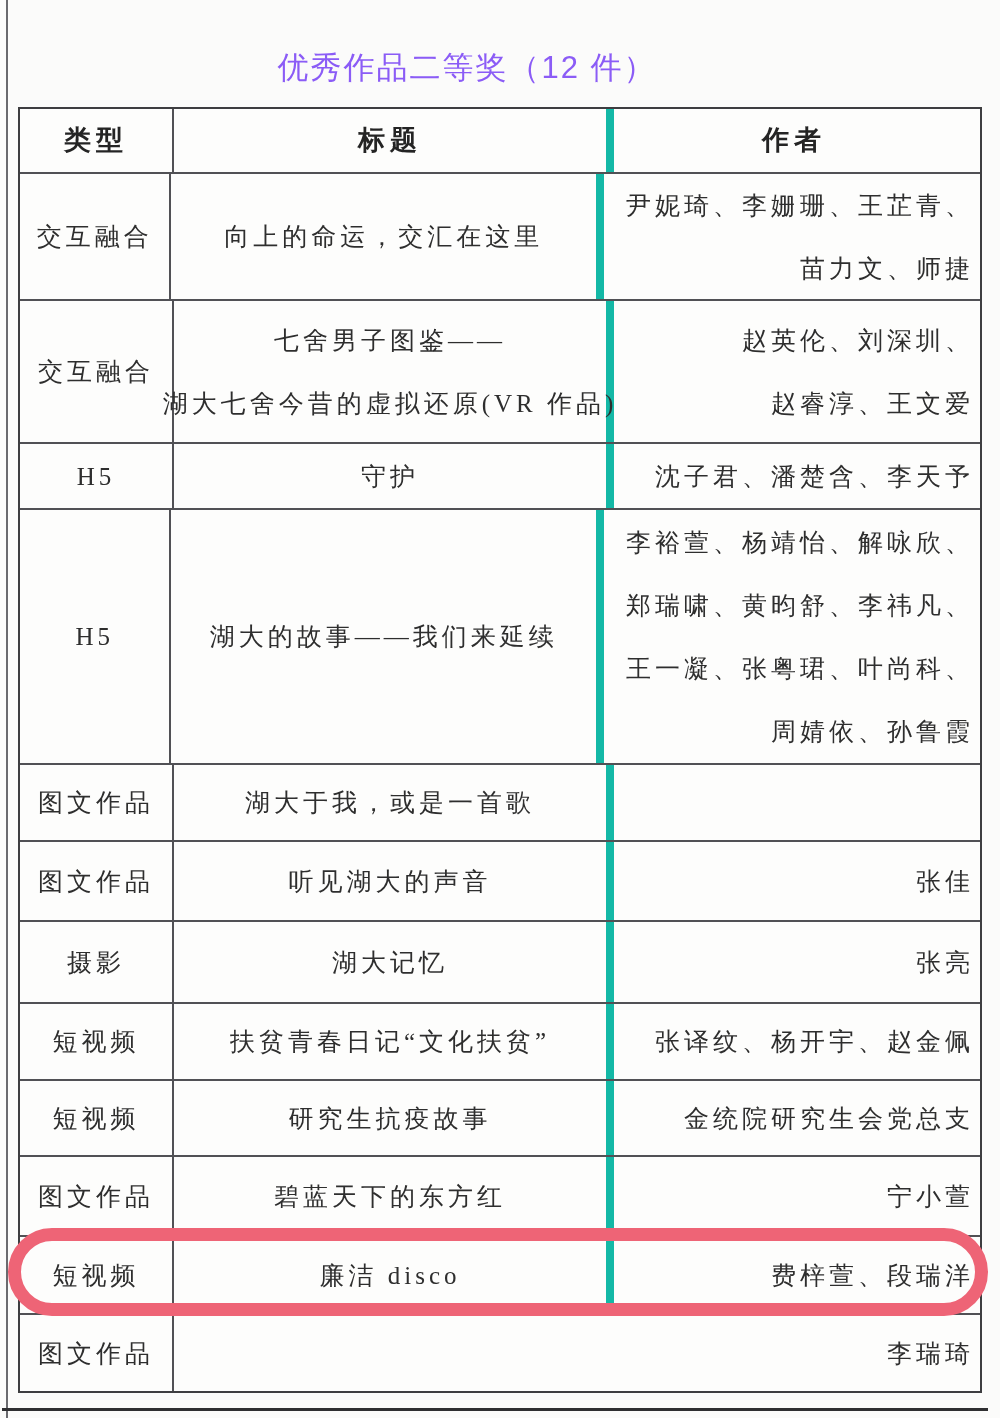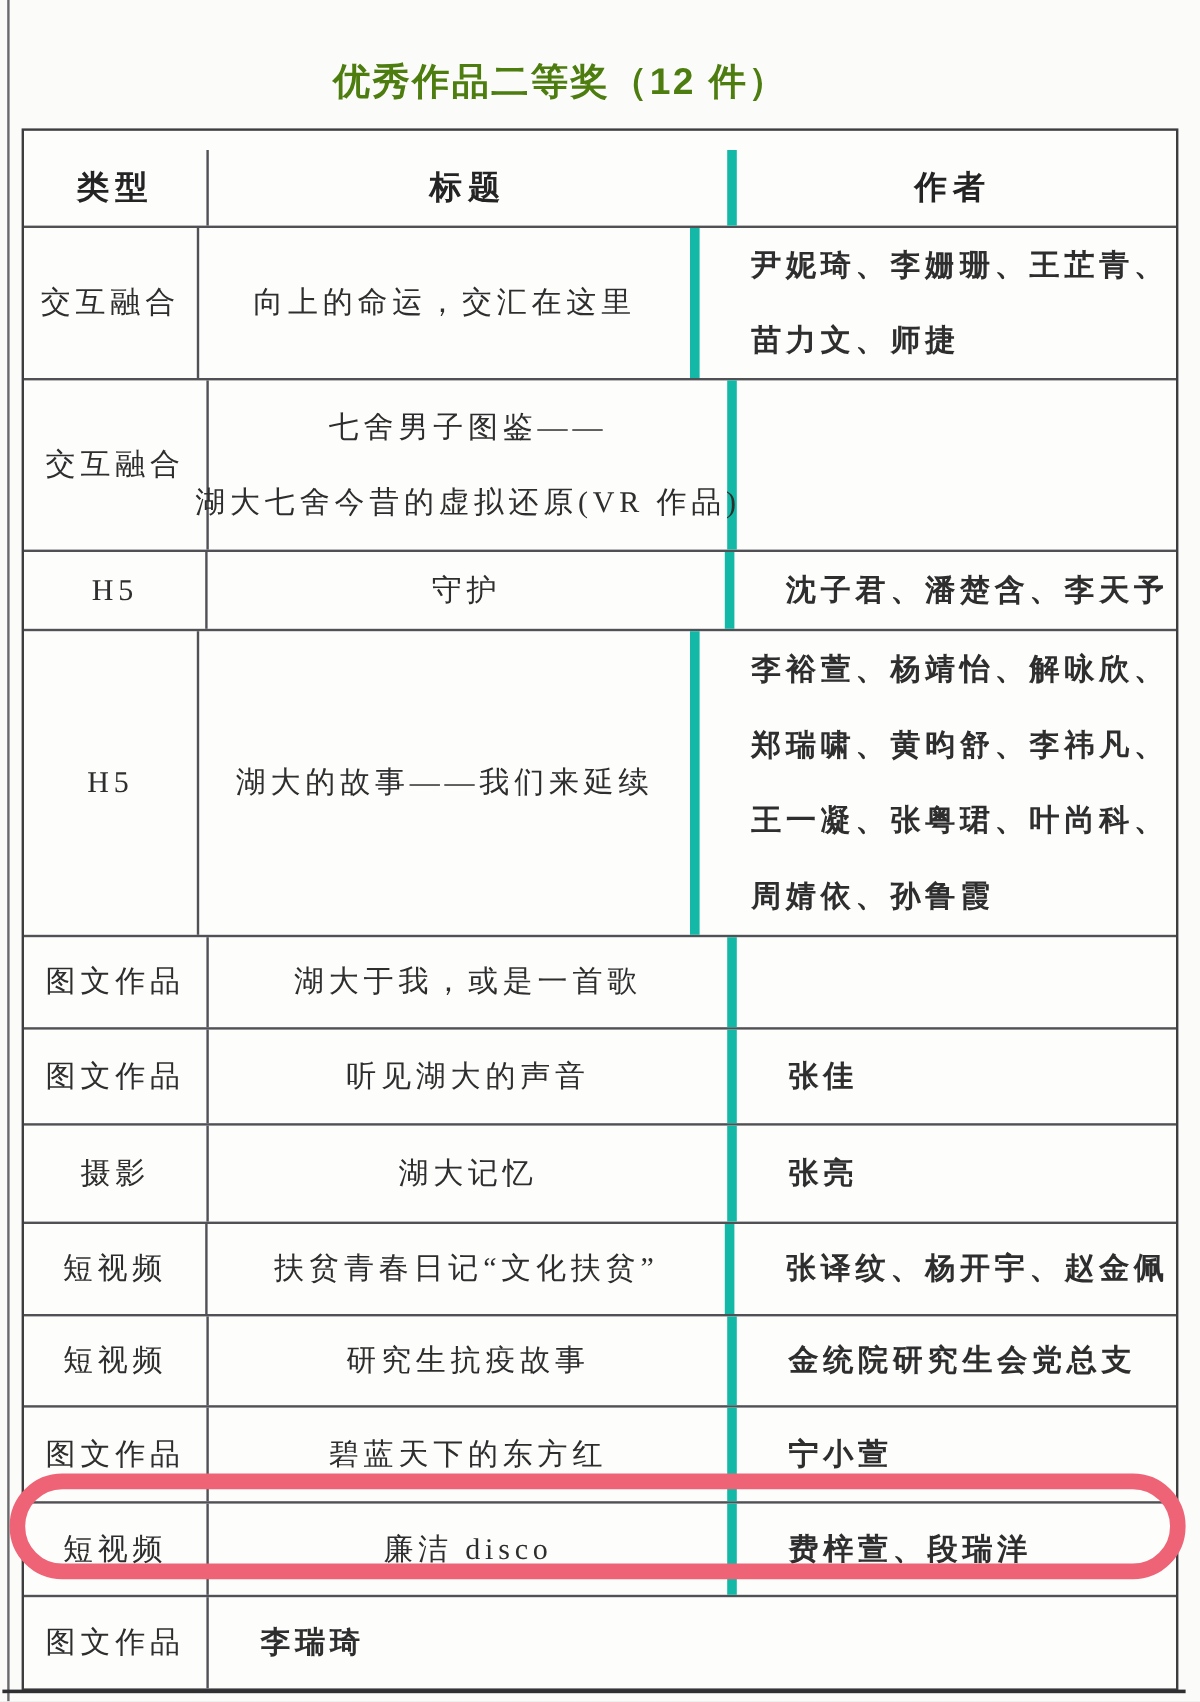--- a/index.html
+++ b/index.html
@@ -21,24 +21,24 @@
     background: #6a6a6e;
   }
   .title-wrap {
     position: absolute;
     left: 0; top: 48px;
     width: 934px;
     text-align: center;
   }
   .title {
     font-family: "Liberation Sans", "DejaVu Sans", sans-serif;
-    font-weight: bold;
+    font-weight: normal;
     font-size: 31px;
     letter-spacing: 2px;
-    color: #4d7c0f;
+    color: #8b5cf6;
     line-height: 40px;
   }
   .award-table {
     position: absolute;
     left: 18px; top: 107px;
     width: 964px;
     border: 2px solid #3d3d40;
     background: #fdfdfc;
   }
   .row {
@@ -51,22 +51,22 @@
     flex-direction: column;
     justify-content: center;
     align-items: center;
     font-size: 25px;
     letter-spacing: 4px;
     line-height: 63px;
     color: #2e2e2e;
   }
   .col-type   { width: 154px; border-right: 2px solid #515155; }
   .col-title  { width: 440px; border-right: 8px solid #14b8a6; }
-  .col-author { flex: 1; align-items: flex-start; padding-left: 43px; padding-right: 6px; font-weight: bold; }
-  .header-row { height: 65px; margin-top: 16px; }
+  .col-author { flex: 1; align-items: flex-end; padding-left: 22px; padding-right: 6px; }
+  .header-row { height: 65px; }
   .header-cell {
     font-family: "Liberation Sans", "DejaVu Sans", sans-serif;
     font-weight: bold;
     font-size: 27px;
     letter-spacing: 5px;
     color: #242424;
     align-items: center !important;
     padding-left: 0 !important;
   }
   .cell-line { white-space: nowrap; }
@@ -115,20 +115,24 @@
           </div>
         </div>
         <div class="row" style="height: 143px;">
           <div class="cell col-type">
             <div class="cell-line">交互融合</div>
           </div>
           <div class="cell col-title">
             <div class="cell-line">七舍男子图鉴——</div>
             <div class="cell-line">湖大七舍今昔的虚拟还原(VR 作品)</div>
           </div>
+          <div class="cell col-author">
+            <div class="cell-line">赵英伦、刘深圳、</div>
+            <div class="cell-line">赵睿淳、王文爱</div>
+          </div>
         </div>
         <div class="row" style="height: 66px;">
           <div class="cell col-type">
             <div class="cell-line">H5</div>
           </div>
           <div class="cell col-title">
             <div class="cell-line">守护</div>
           </div>
           <div class="cell col-author">
             <div class="cell-line">沈子君、潘楚含、李天予</div>

